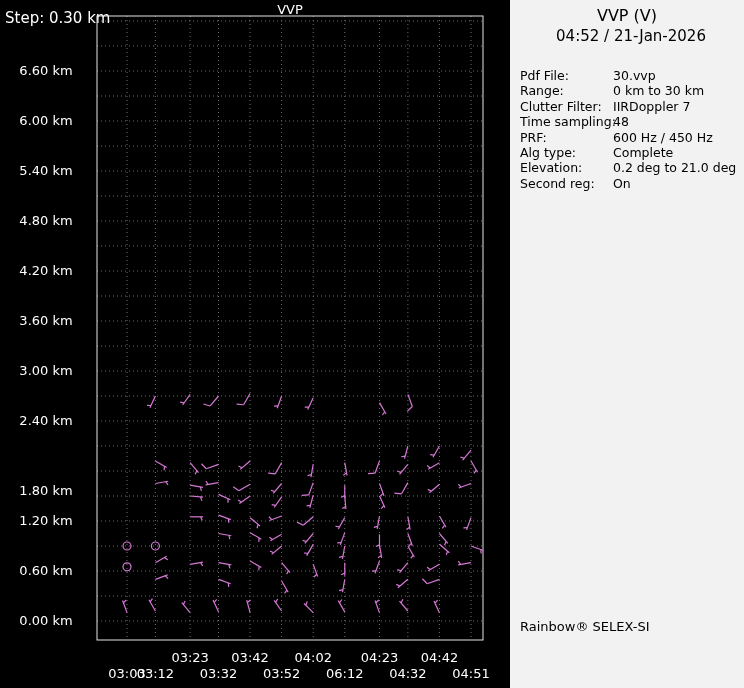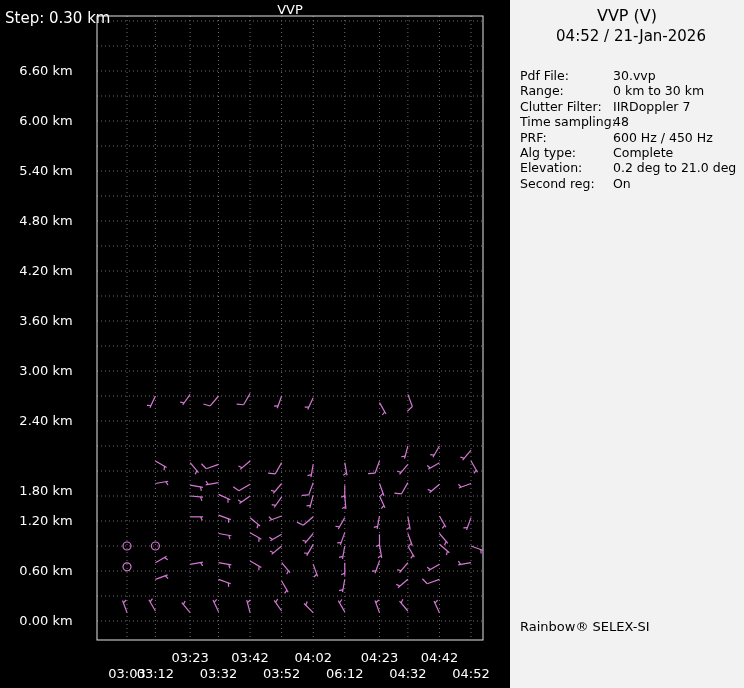--- a/index.html
+++ b/index.html
@@ -460,21 +460,21 @@
         <div class="x-label" style="left: 166.12px; top: 650px;">03:23</div>
         <div class="x-label" style="left: 226.084px; top: 650px;">03:42</div>
         <div class="x-label" style="left: 289.204px; top: 650px;">04:02</div>
         <div class="x-label" style="left: 355.48px; top: 650px;">04:23</div>
         <div class="x-label" style="left: 415.444px; top: 650px;">04:42</div>
         <div class="x-label" style="left: 131.404px; top: 666px;">03:12</div>
         <div class="x-label" style="left: 194.524px; top: 666px;">03:32</div>
         <div class="x-label" style="left: 257.644px; top: 666px;">03:52</div>
         <div class="x-label" style="left: 320.764px; top: 666px;">06:12</div>
         <div class="x-label" style="left: 383.884px; top: 666px;">04:32</div>
-        <div class="x-label" style="left: 447.004px; top: 666px;">04:52</div>
+        <div class="x-label" style="left: 447.004px; top: 666px;">04:51</div>
       </div>
   </div>
   <div class="info-panel">
     <div class="info-title">VVP (V)</div>
     <div class="info-sub1">04:52 / 21-Jan-2026</div>
     <div id="info-fields">
         <div class="field-row">
           <span class="f-label">Pdf File:</span>
           <span class="f-value">30.vvp</span>
         </div>

